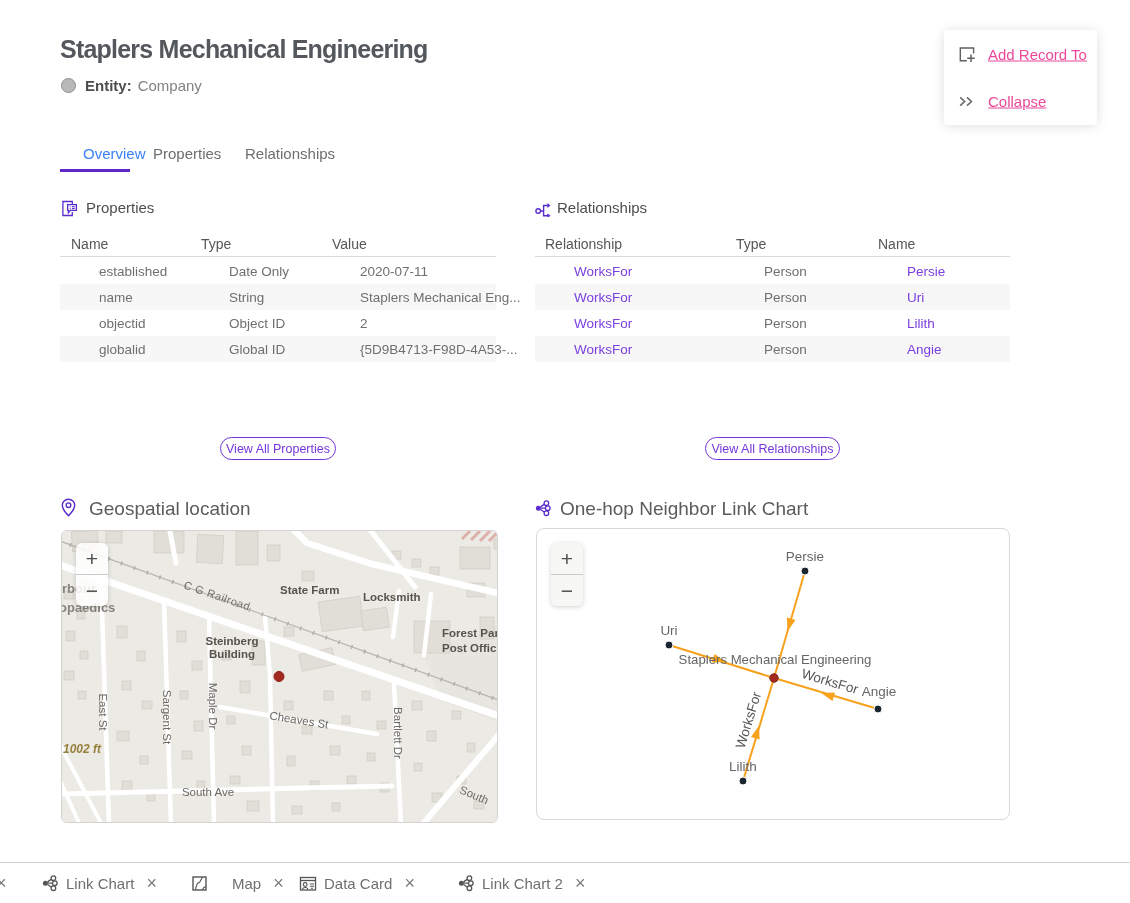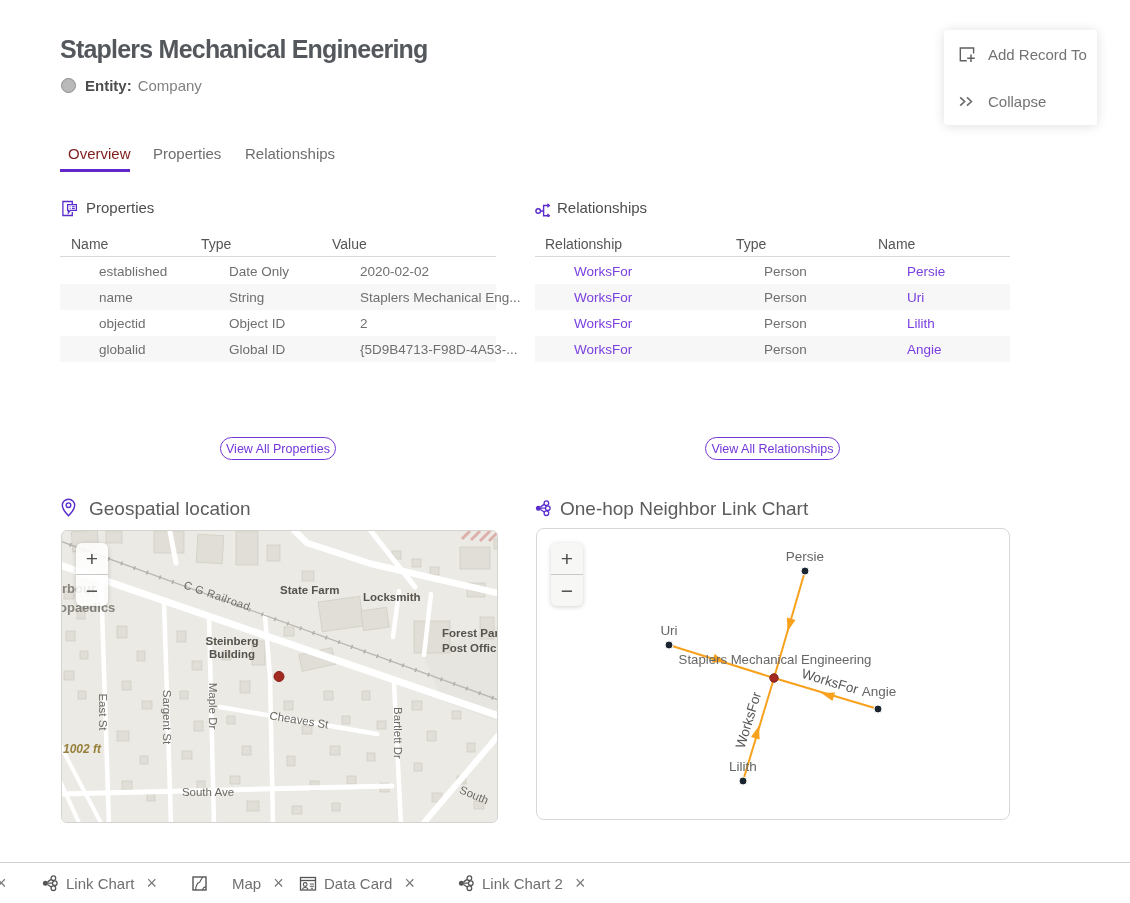--- a/index.html
+++ b/index.html
@@ -22,35 +22,35 @@
 .plink{color:#7a3fe0;}
 .pillbtn{height:21px;border:1px solid #7436d8;border-radius:12px;color:#7537da;
   font-size:12.5px;display:flex;align-items:center;justify-content:center;background:#fff;}
 .maphead{font-size:19px;color:#5c5c5c;}
 .zoomctl{width:32px;border-radius:6px;box-shadow:0 1px 5px rgba(0,0,0,0.18);overflow:hidden;}
 .zbtn{width:32px;height:31px;display:flex;align-items:center;justify-content:center;
   font-size:21px;font-weight:300;color:#4f4f4f;}
 .dropdown{left:944px;top:30px;width:153px;height:95px;background:#fff;border-radius:3px;
   box-shadow:0 1px 12px rgba(0,0,0,0.13);}
 .ddrow{position:absolute;left:13px;display:flex;align-items:center;}
-.ddtext{margin-left:12px;font-size:15px;color:#737373;}
+.ddtext{margin-left:12px;font-size:15px;color:#ec4899;text-decoration:underline;}
 .botbar{left:0;top:862px;width:1130px;height:41px;background:#fff;border-top:1px solid #cfcfcf;}
 .btab{position:absolute;top:0;height:41px;display:flex;align-items:center;font-size:15px;color:#6f6f6f;}
 .bx{color:#7a7a7a;font-size:18px;font-weight:normal;}
 </style>
 </head>
 <body>
 <div class="abs h1">Staplers Mechanical Engineering</div>
 <div class="abs entrow">
     <div class="entcirc"></div>
     <span class="entlab">Entity:</span>
     <span class="entval">Company</span>
   </div>
 
-<div class="abs tab" style="left:68px;color:#7f1d1d;">Overview</div>
+<div class="abs tab" style="left:83px;color:#3b82f6;">Overview</div>
 <div class="abs tab" style="left:153px;">Properties</div>
 <div class="abs tab" style="left:245px;">Relationships</div>
 <div class="abs tabu"></div>
 
 <div class="abs" style="left:61px;top:200px;width:17px;height:17px;" id="icoProps">
 <svg width="17" height="17" viewBox="0 0 17 17" fill="none" stroke="#5a2ccc" stroke-width="1.3">
 <path d="M11.3 4.6 V1.5 H1.9 V15.5 H11.3 V12"></path>
 <path d="M6.6 4.6 H15.4 V10.4 H9.3 L7.4 12.9 V10.4 H6.6 Z" fill="#fff"></path>
 <g stroke-width="1.1">
         <path d="M8.7 6.7 h0.9"></path>
@@ -62,21 +62,21 @@
 <div class="abs sechead" style="left:86px;top:199px;">Properties</div>
 
 <div class="abs thead" style="left:71px;top:236px;">Name</div>
 <div class="abs thead" style="left:201px;top:236px;">Type</div>
 <div class="abs thead" style="left:332px;top:236px;">Value</div>
 <div class="abs tline" style="left:60px;width:436px;"></div>
 <div class="abs" style="left:60px;top:258px;width:436px;">
   <div class="row">
       <span class="cell" style="left:11px;">established</span>
       <span class="cell" style="left:141px;">Date Only</span>
-      <span class="cell" style="left:272px;">2020-02-02</span>
+      <span class="cell" style="left:272px;">2020-07-11</span>
     </div>
   <div class="row alt">
       <span class="cell" style="left:11px;">name</span>
       <span class="cell" style="left:141px;">String</span>
       <span class="cell" style="left:272px;">Staplers Mechanical Eng...</span>
     </div>
   <div class="row">
       <span class="cell" style="left:11px;">objectid</span>
       <span class="cell" style="left:141px;">Object ID</span>
       <span class="cell" style="left:272px;">2</span>

